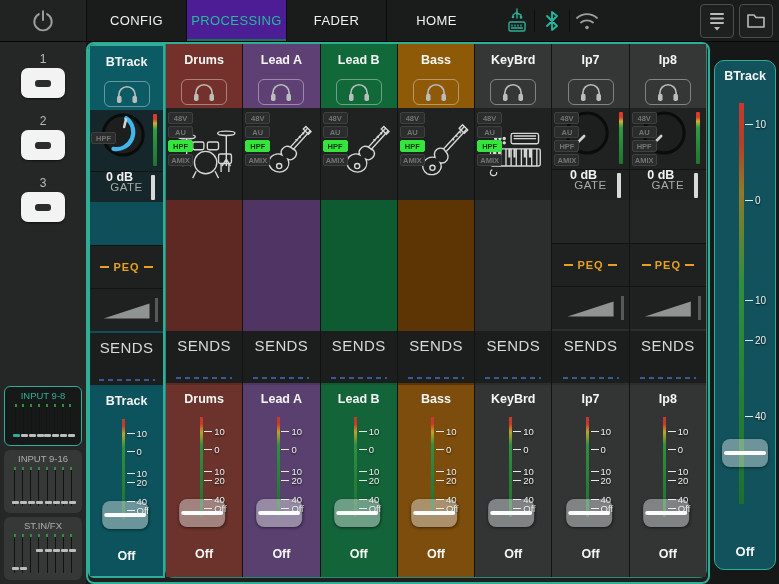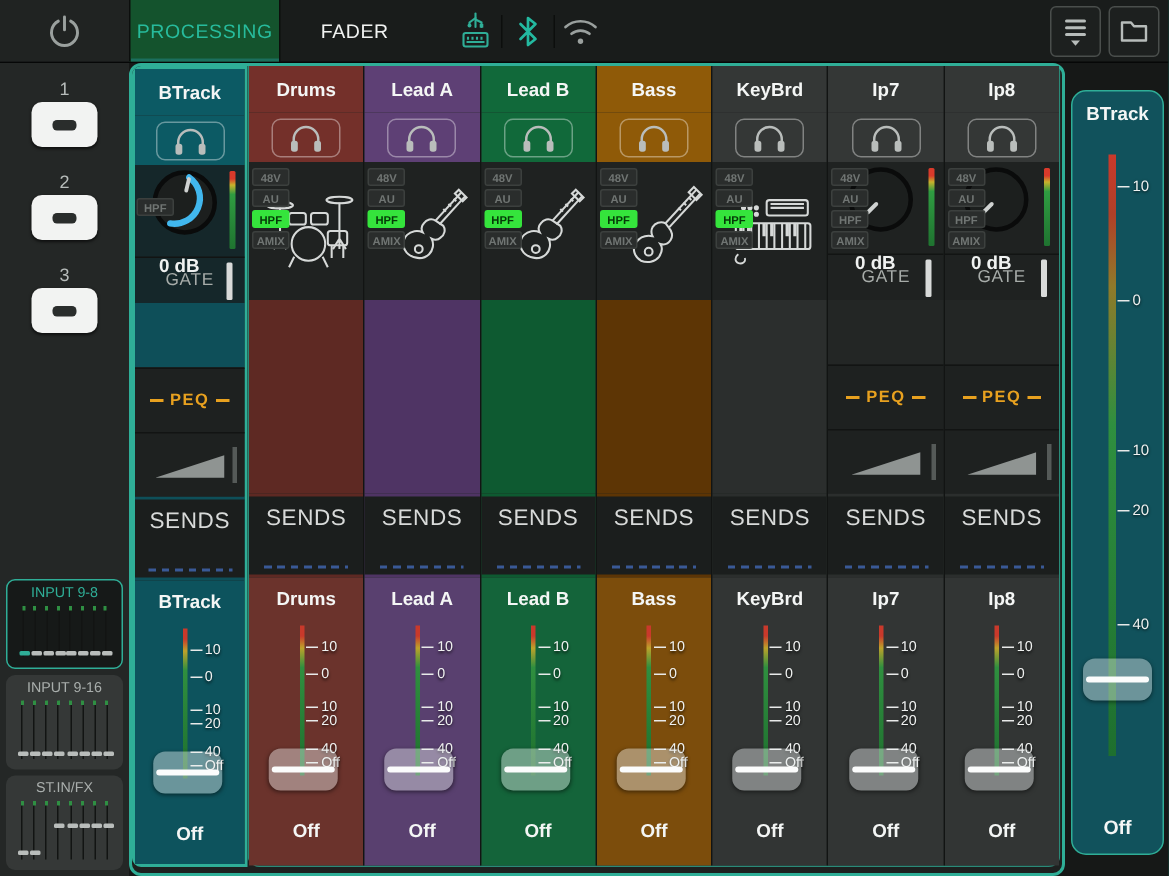--- a/index.html
+++ b/index.html
@@ -4,21 +4,21 @@
 <style>
   * { margin:0; padding:0; box-sizing:border-box; }
   html,body { background:#0d0f0e; }
   body { font-family:"Liberation Sans", sans-serif; }
   #app { position:relative; width:779px; height:584px; background:#161817; overflow:hidden; color:#e8eae9; }
 
   
   #topbar { display:flex; height:42px; background:#191c1b; align-items:stretch; border-bottom:1px solid #060707; }
   #power-cell { width:86px; display:flex; align-items:center; justify-content:center; background:#202322; }
   .tab { width:100px; display:flex; align-items:center; justify-content:center; font-size:13px; letter-spacing:.4px; color:#f0f2f1; border-left:1px solid #0c0e0d; cursor:default; }
-  .tab.active { background:#14532d; color:#27bb9c; box-shadow:inset 0 -2px 0 #1b6f5d; }
+  .tab.active { background:#4c1d95; color:#27bb9c; box-shadow:inset 0 -2px 0 #1b6f5d; }
   #status-icons { display:flex; align-items:center; margin-left:14px; }
   .status-ic { width:34px; display:flex; align-items:center; justify-content:center; }
   .sep { width:1px; height:22px; background:#0c0e0d; }
   #topbar-right { margin-left:auto; display:flex; align-items:center; gap:5px; padding-right:6px; }
   .tb-btn { width:34px; height:34px; border:1px solid #4a4e4c; border-radius:4px; display:flex; align-items:center; justify-content:center; background:#1d201f; }
 
   
   #body { display:flex; height:542px; }
   #sidebar { width:86px; background:#242726; display:flex; flex-direction:column; align-items:center; padding:10px 4px 4px 4px; }
   .scene { display:flex; flex-direction:column; align-items:center; margin-bottom:16px; }
@@ -109,22 +109,24 @@
   <div id="topbar">
     <div id="power-cell">
       <span>
         <svg width="26" height="26" viewBox="0 0 24 24" fill="none" stroke="#9aa09e" stroke-width="1.8" stroke-linecap="round">
           <path d="M12 3v8"></path>
             <path d="M8.2 5.6a8 8 0 1 0 7.6 0"></path>
         </svg>
       </span>
     </div>
     <div id="tab-bar" style="display: flex;">
+        <div class="tab">CONFIG</div>
         <div class="tab active">PROCESSING</div>
         <div class="tab">FADER</div>
+        <div class="tab">HOME</div>
       </div>
     <div id="status-icons">
       <span class="status-ic">
         <svg width="24" height="26" viewBox="0 0 24 26" fill="none" stroke="#2fae97" stroke-width="1.4">
           <path d="M12 1v9" stroke-linecap="round"></path>
             <path d="M12 4l-4 3v2" stroke-linecap="round"></path>
             <path d="M12 5l4 2v3" stroke-linecap="round"></path>
           <circle cx="8" cy="9" r="1.3" fill="#2fae97" stroke="none"></circle>
             <rect x="14.8" y="8" width="2.4" height="2.4" fill="#2fae97" stroke="none"></rect>
           <rect x="4" y="14" width="16" height="9" rx="1.5"></rect>

